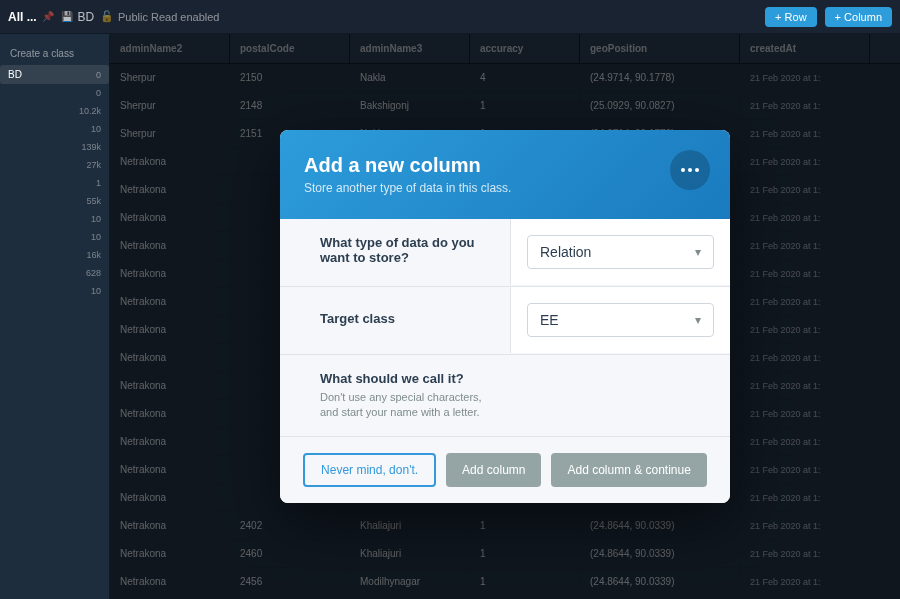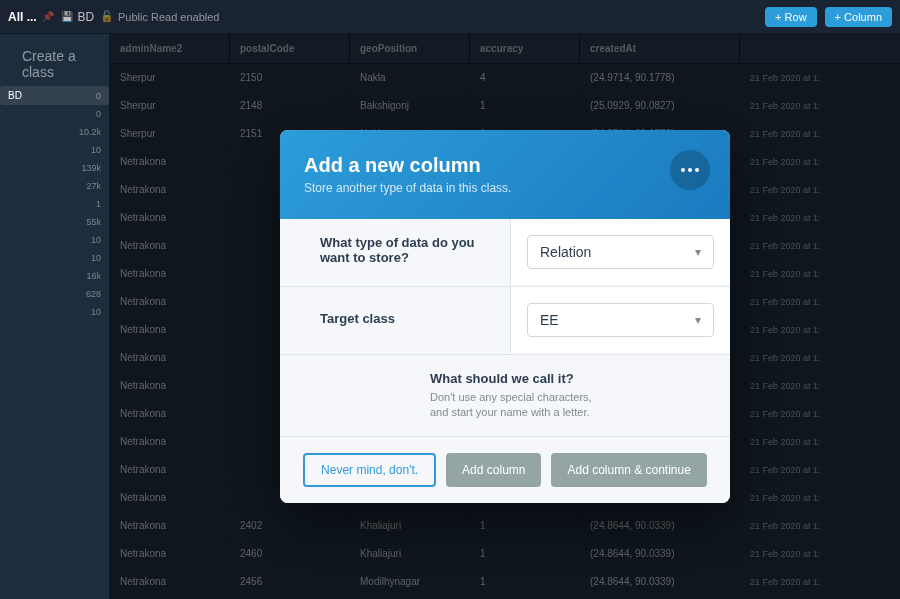--- a/index.html
+++ b/index.html
@@ -71,22 +71,22 @@
     .sidebar {
       width: 110px;
       background: #1e2d3d;
       border-right: 1px solid #0f1922;
       display: flex;
       flex-direction: column;
       padding: 8px 0;
     }
     .create-class-btn {
       color: rgba(255,255,255,0.5);
-      font-size: 14px;
-      padding: 6px 22px;
+      font-size: 10px;
+      padding: 6px 10px;
       cursor: pointer;
     }
 
     
     .table-area {
       flex: 1;
       overflow: hidden;
       position: relative;
       background: #1e2d3d;
     }
@@ -411,22 +411,23 @@
       <span class="sidebar-class-name"></span>
       <span class="sidebar-class-count">10</span>
     </div>
   </div>
 
   <div class="table-area">
 
     <div class="table-header">
       <div class="th">adminName2</div>
       <div class="th">postalCode</div>
+      <div class="th">adminName3</div>
+      <div class="th">accuracy</div>
       <div class="th">geoPosition</div>
-      <div class="th">accuracy</div>
       <div class="th">createdAt</div>
     </div>
 
     <div class="table-body">
       <div class="tr">
           <div class="td">Sherpur</div>
           <div class="td">2150</div>
           <div class="td">Nakla</div>
           <div class="td">4</div>
           <div class="td">(24.9714, 90.1778)</div>
@@ -619,21 +620,21 @@
               <div class="modal-label">Target class</div>
             </div>
             <div class="modal-input-col">
               <div class="modal-select" style="display:flex; justify-content:space-between; align-items:center; cursor:pointer;">
                 <span class="modal-select-text">EE</span>
                 <span class="chevron">▾</span>
               </div>
             </div>
           </div>
 
-          <div class="modal-row" style="border-bottom:none;flex-direction:column;">
+          <div class="modal-row" style="border-bottom:none;">
             <div class="modal-label-col">
               <div class="modal-label">What should we call it?</div>
               <div class="modal-label-sub">Don't use any special characters, and start your name with a letter.</div>
             </div>
           </div>
         </div>
 
         <div class="modal-footer">
           <button class="btn-cancel">Never mind, don't.</button>
           <button class="btn-add">Add column</button>

